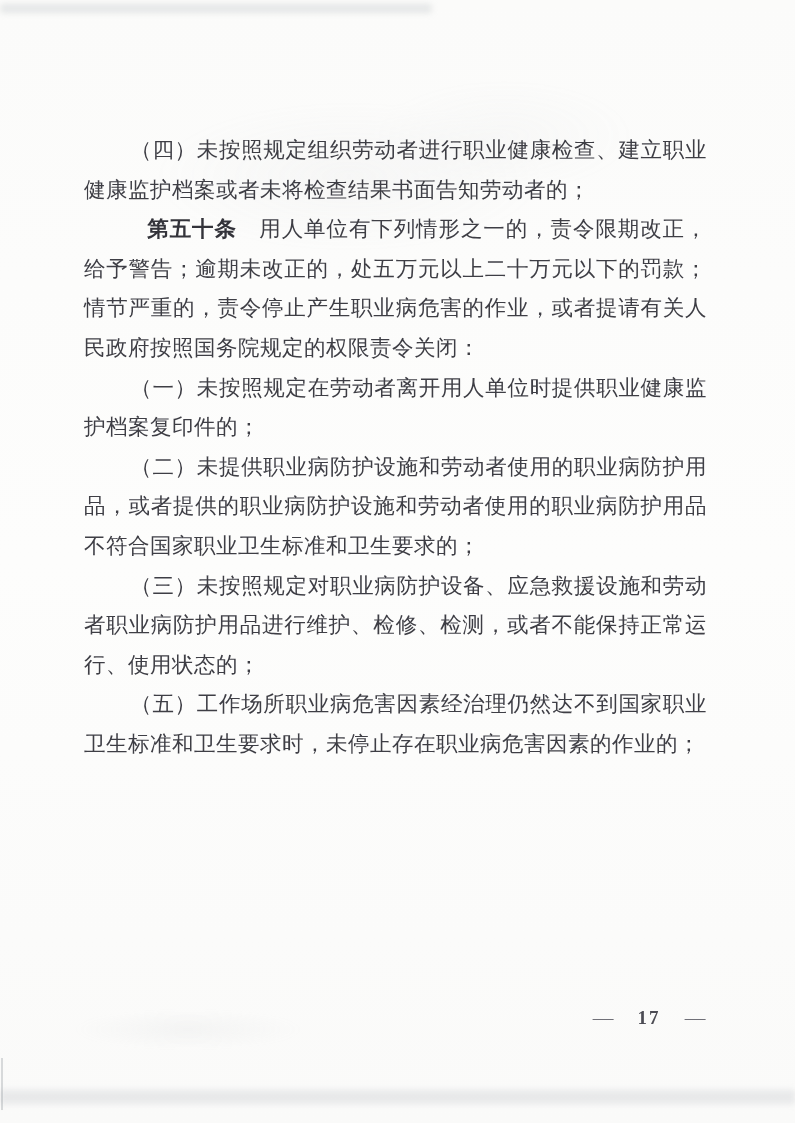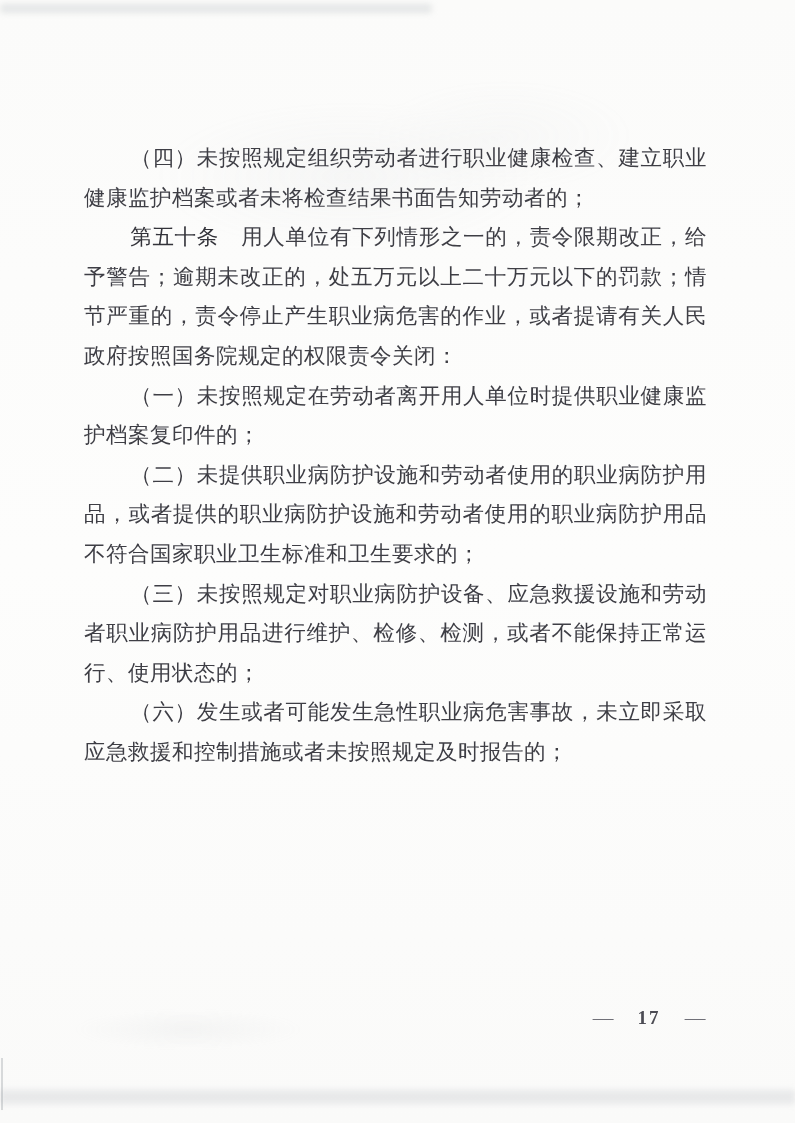--- a/index.html
+++ b/index.html
@@ -15,37 +15,38 @@
     font-family: "Liberation Serif", serif;
   }
   .page {
     position: absolute;
     inset: 0;
     background: linear-gradient(180deg, #fbfbfa 0%, #fdfdfc 50%, #fafaf9 100%);
   }
   .content {
     position: absolute;
     left: 84px;
-    top: 139px;
+    top: 131px;
     width: 623px;
   }
   .content p {
     margin: 0;
     font-size: 21.5px;
     line-height: 39.6px;
     color: #3e3e45;
     text-align: justify;
     text-justify: inter-character;
     text-indent: 2.15em;
     letter-spacing: 0.5px;
     font-family: "Liberation Serif", serif;
   }
   .lead {
-    font-weight: normal;
+    font-weight: bold;
     color: #33333a;
+    margin-left: 17px;
   }
   .footer {
     position: absolute;
     top: 1007px;
     left: 594px;
     width: 110px;
     display: flex;
     align-items: center;
     justify-content: space-between;
     color: #585860;
@@ -100,21 +101,21 @@
 
   <div class="artifact a-top-streak"></div>
   <div class="artifact a-top-speckle"></div>
 
   <div class="content">
     <p><span>（四）未按照规定组织劳动者进行职业健康检查、建立职业健康监护档案或者未将检查结果书面告知劳动者的；</span></p>
     <p><span class="lead">第五十条</span><span>　用人单位有下列情形之一的，责令限期改正，给予警告；逾期未改正的，处五万元以上二十万元以下的罚款；情节严重的，责令停止产生职业病危害的作业，或者提请有关人民政府按照国务院规定的权限责令关闭：</span></p>
     <p><span>（一）未按照规定在劳动者离开用人单位时提供职业健康监护档案复印件的；</span></p>
     <p><span>（二）未提供职业病防护设施和劳动者使用的职业病防护用品，或者提供的职业病防护设施和劳动者使用的职业病防护用品不符合国家职业卫生标准和卫生要求的；</span></p>
     <p><span>（三）未按照规定对职业病防护设备、应急救援设施和劳动者职业病防护用品进行维护、检修、检测，或者不能保持正常运行、使用状态的；</span></p>
-    <p><span>（六）发生或者可能发生急性职业病危害事故，未立即采取应急救援和控制措施或者未按照规定及时报告的；</span></p>
+    <p><span>（五）工作场所职业病危害因素经治理仍然达不到国家职业卫生标准和卫生要求时，未停止存在职业病危害因素的作业的；</span></p>
   </div>
 
   <div class="footer">
     <span class="dash">—</span>
     <span class="num">17</span>
     <span class="dash">—</span>
   </div>
 
   <div class="artifact a-bottom-left"></div>
   <div class="artifact a-bottom-band"></div>

